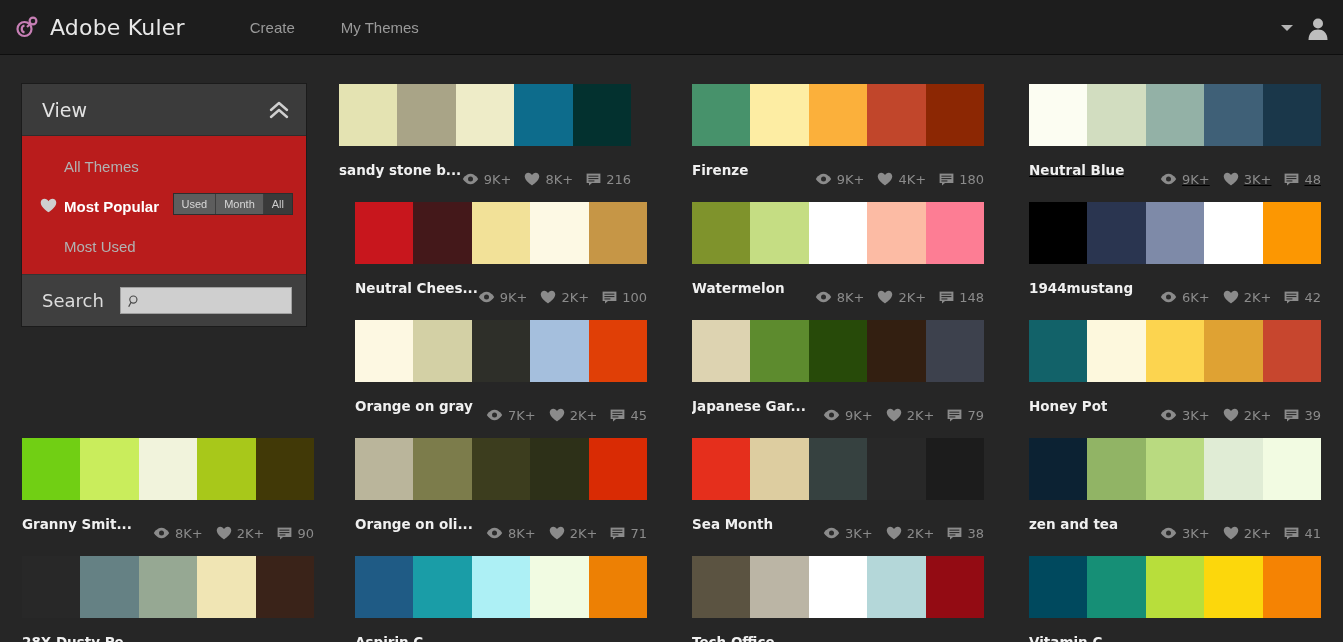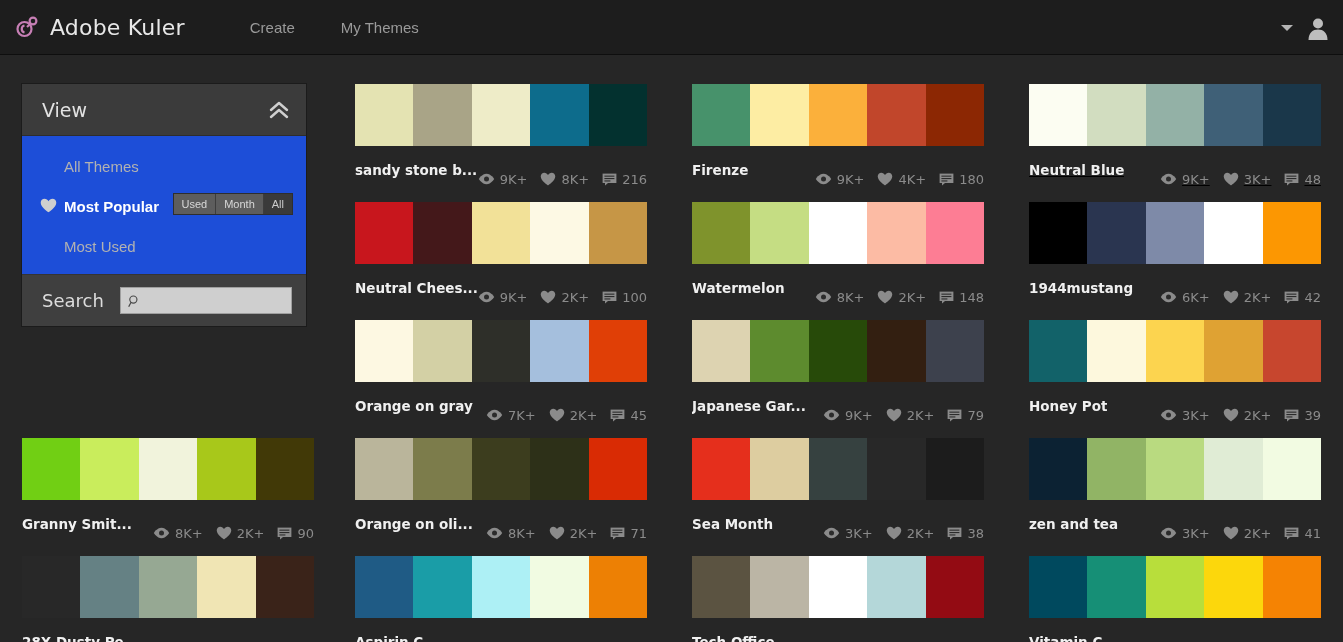--- a/index.html
+++ b/index.html
@@ -49,21 +49,21 @@
   }
   #sidebar-header {
     height: 52px; background: #3b3b3b;
     border-bottom: 1px solid #2d2d2d;
     display: flex; align-items: center; justify-content: space-between;
     padding: 0 16px 0 20px;
   }
   #sidebar-title { color: #e2e2e2; font-size: 19px; font-weight: 400;
     font-family: "DejaVu Sans", sans-serif; }
   #collapse-icon { display: block; cursor: pointer; }
-  #sidebar-list { padding: 10px 0 8px 0; background: #1d4ed8; }
+  #sidebar-list { padding: 10px 0 8px 0; background: #b91c1c; }
   .sidebar-item {
     position: relative; height: 40px; display: flex; align-items: center;
     padding-left: 42px; cursor: pointer;
   }
   .sidebar-item .label { color: #b2b2b2; font-size: 15px; }
   .sidebar-item.active .label { color: #ffffff; font-weight: bold; }
   .heart-marker { position: absolute; left: 18px; top: 12px; }
   .seg-group {
     position: absolute; right: 14px; top: 8px;
     display: flex; box-shadow: 0 0 0 1px #2e2e2e;
@@ -181,21 +181,21 @@
       <svg width="14" height="14" viewBox="0 0 14 14">
         <circle cx="6" cy="5.4" r="4" fill="none" stroke="#4a4a4a" stroke-width="1.3"></circle>
         <path d="M3.3 8.6 L1 13" stroke="#4a4a4a" stroke-width="1.3" stroke-linecap="round"></path>
       </svg>
       <input id="search-input" type="text" placeholder="" style="">
     </div>
   </div>
 </div>
 
 <div id="theme-grid">
-    <div class="theme-card" style="left: 355px; top: 84px; width: 292px;">
+    <div class="theme-card" style="left: 339px; top: 84px; width: 292px;">
       <div class="swatches">
         <div class="swatch" style="background: rgb(228, 227, 178);"></div>
         <div class="swatch" style="background: rgb(169, 164, 135);"></div>
         <div class="swatch" style="background: rgb(238, 236, 200);"></div>
         <div class="swatch" style="background: rgb(13, 108, 140);"></div>
         <div class="swatch" style="background: rgb(3, 49, 47);"></div>
       </div>
       <div class="card-meta">
         <div class="card-title">sandy stone b...</div>
         <div class="card-stats">

